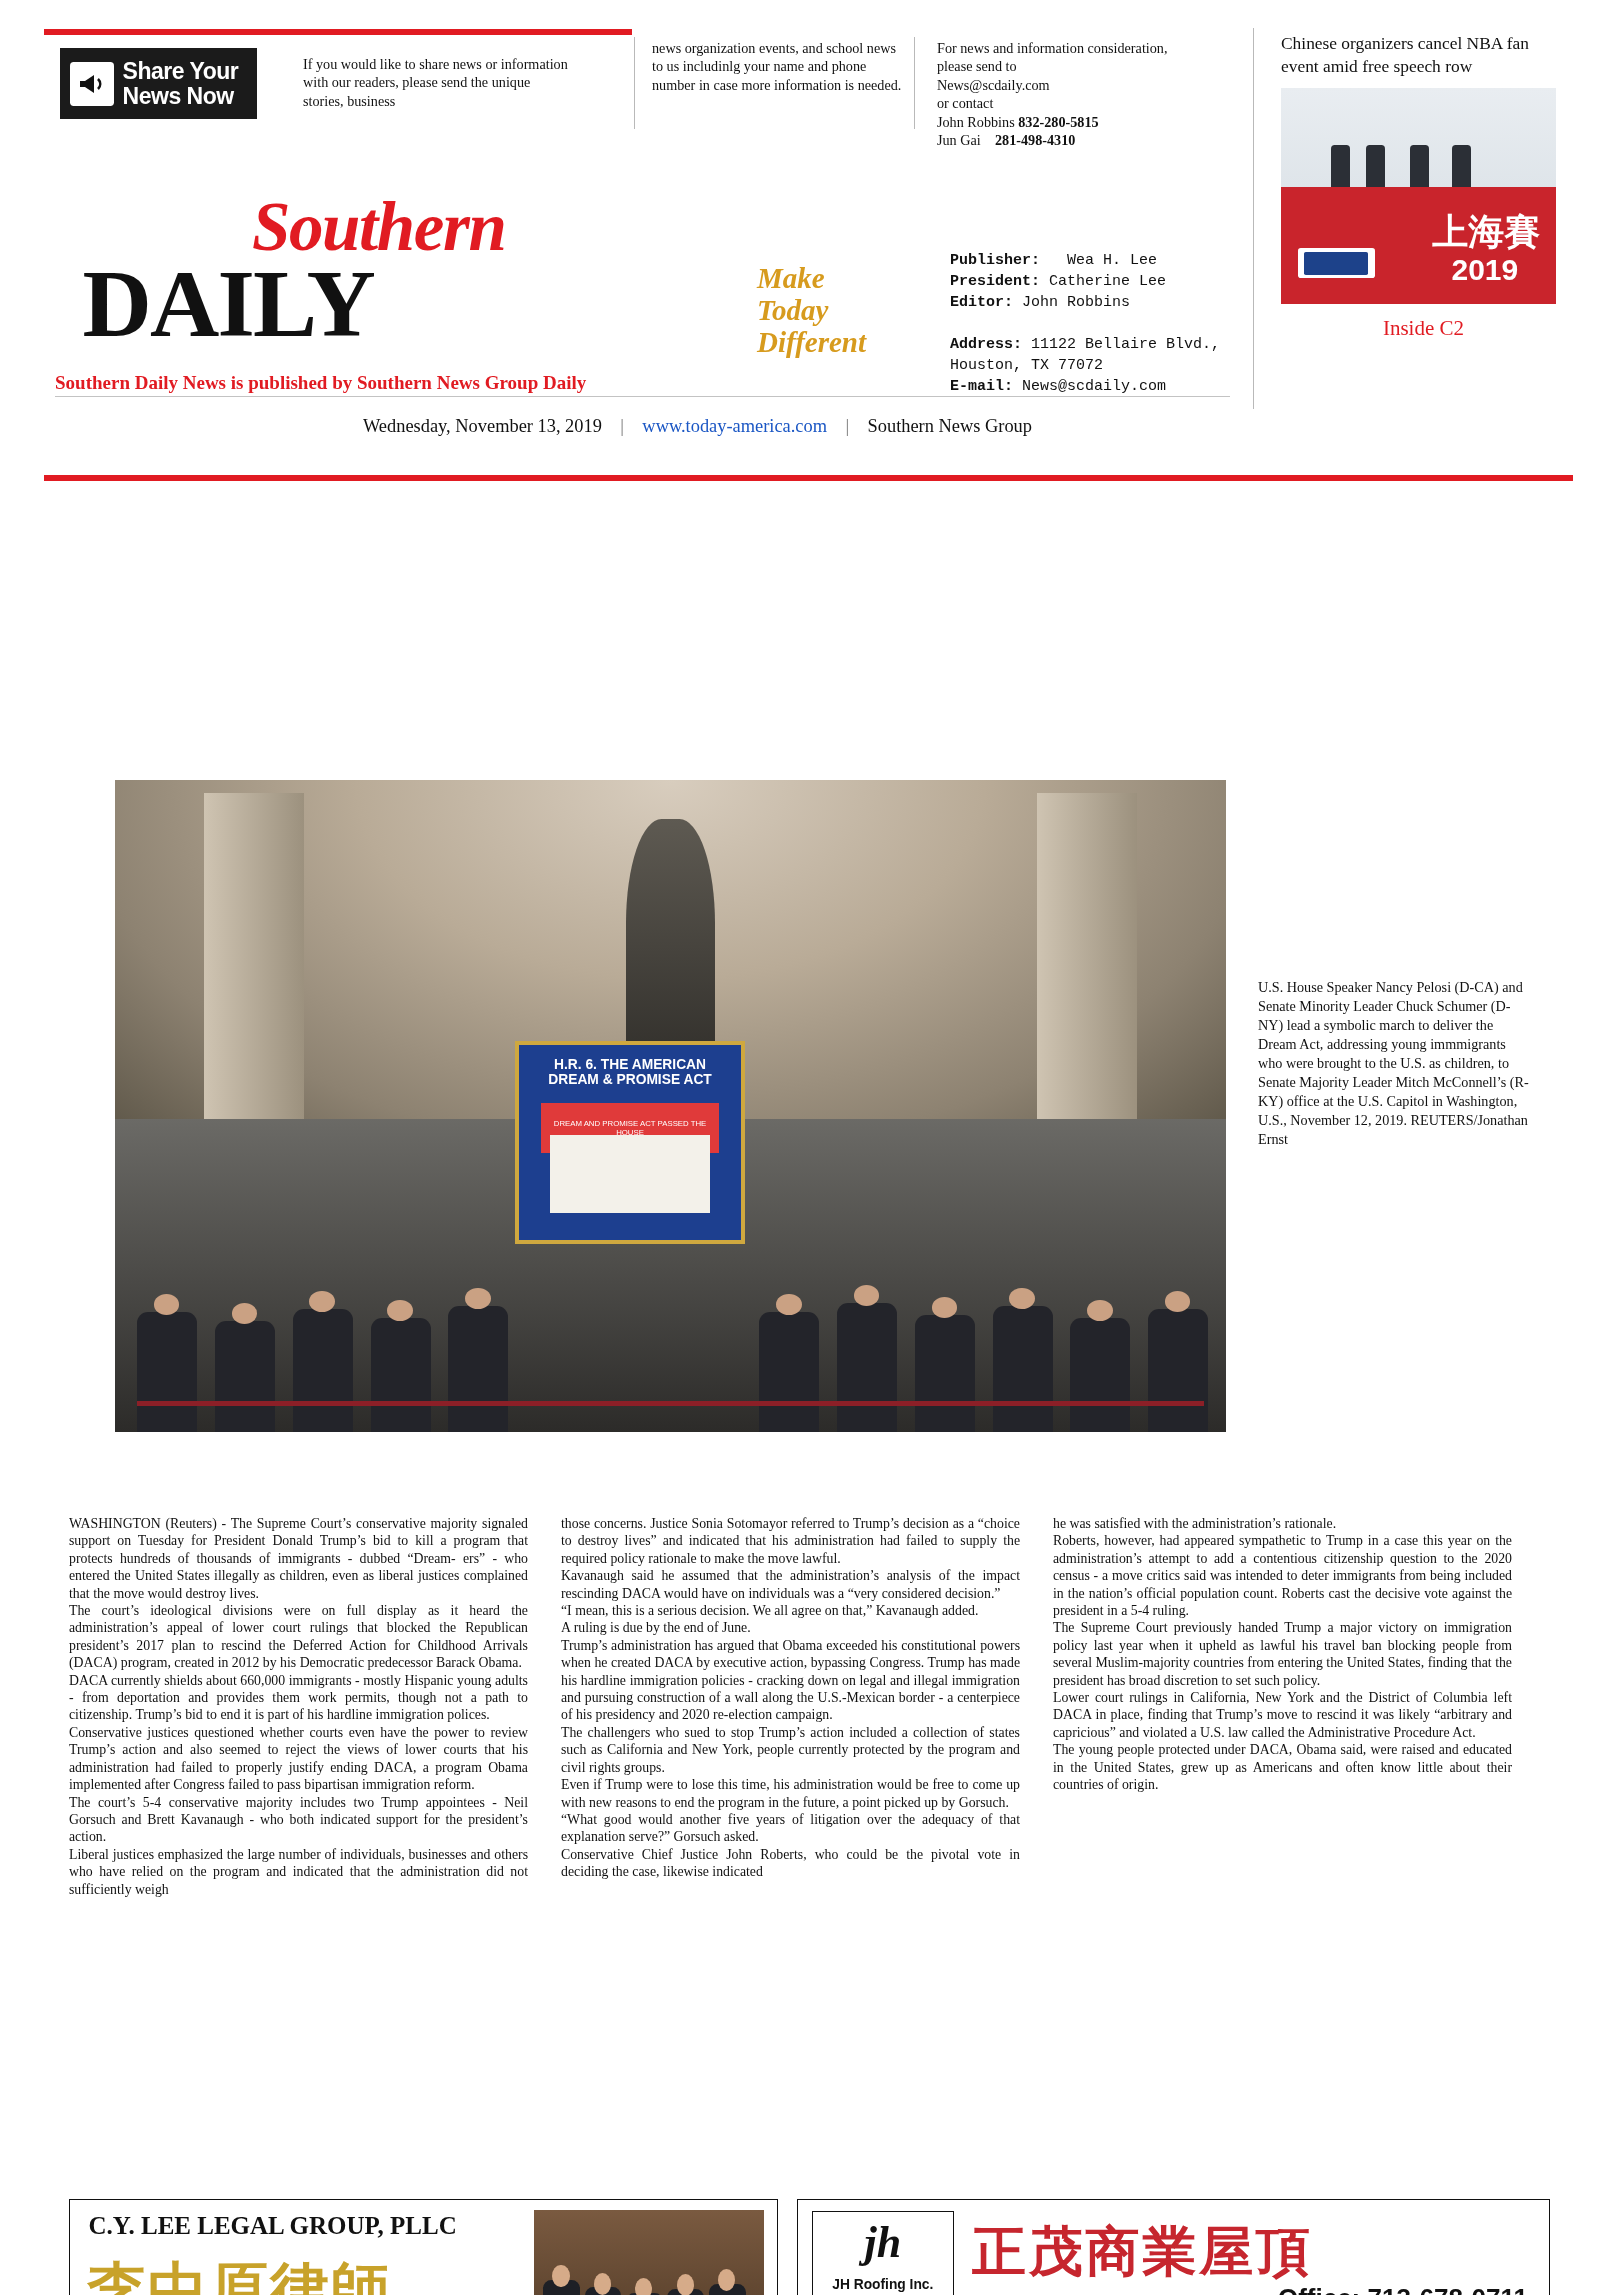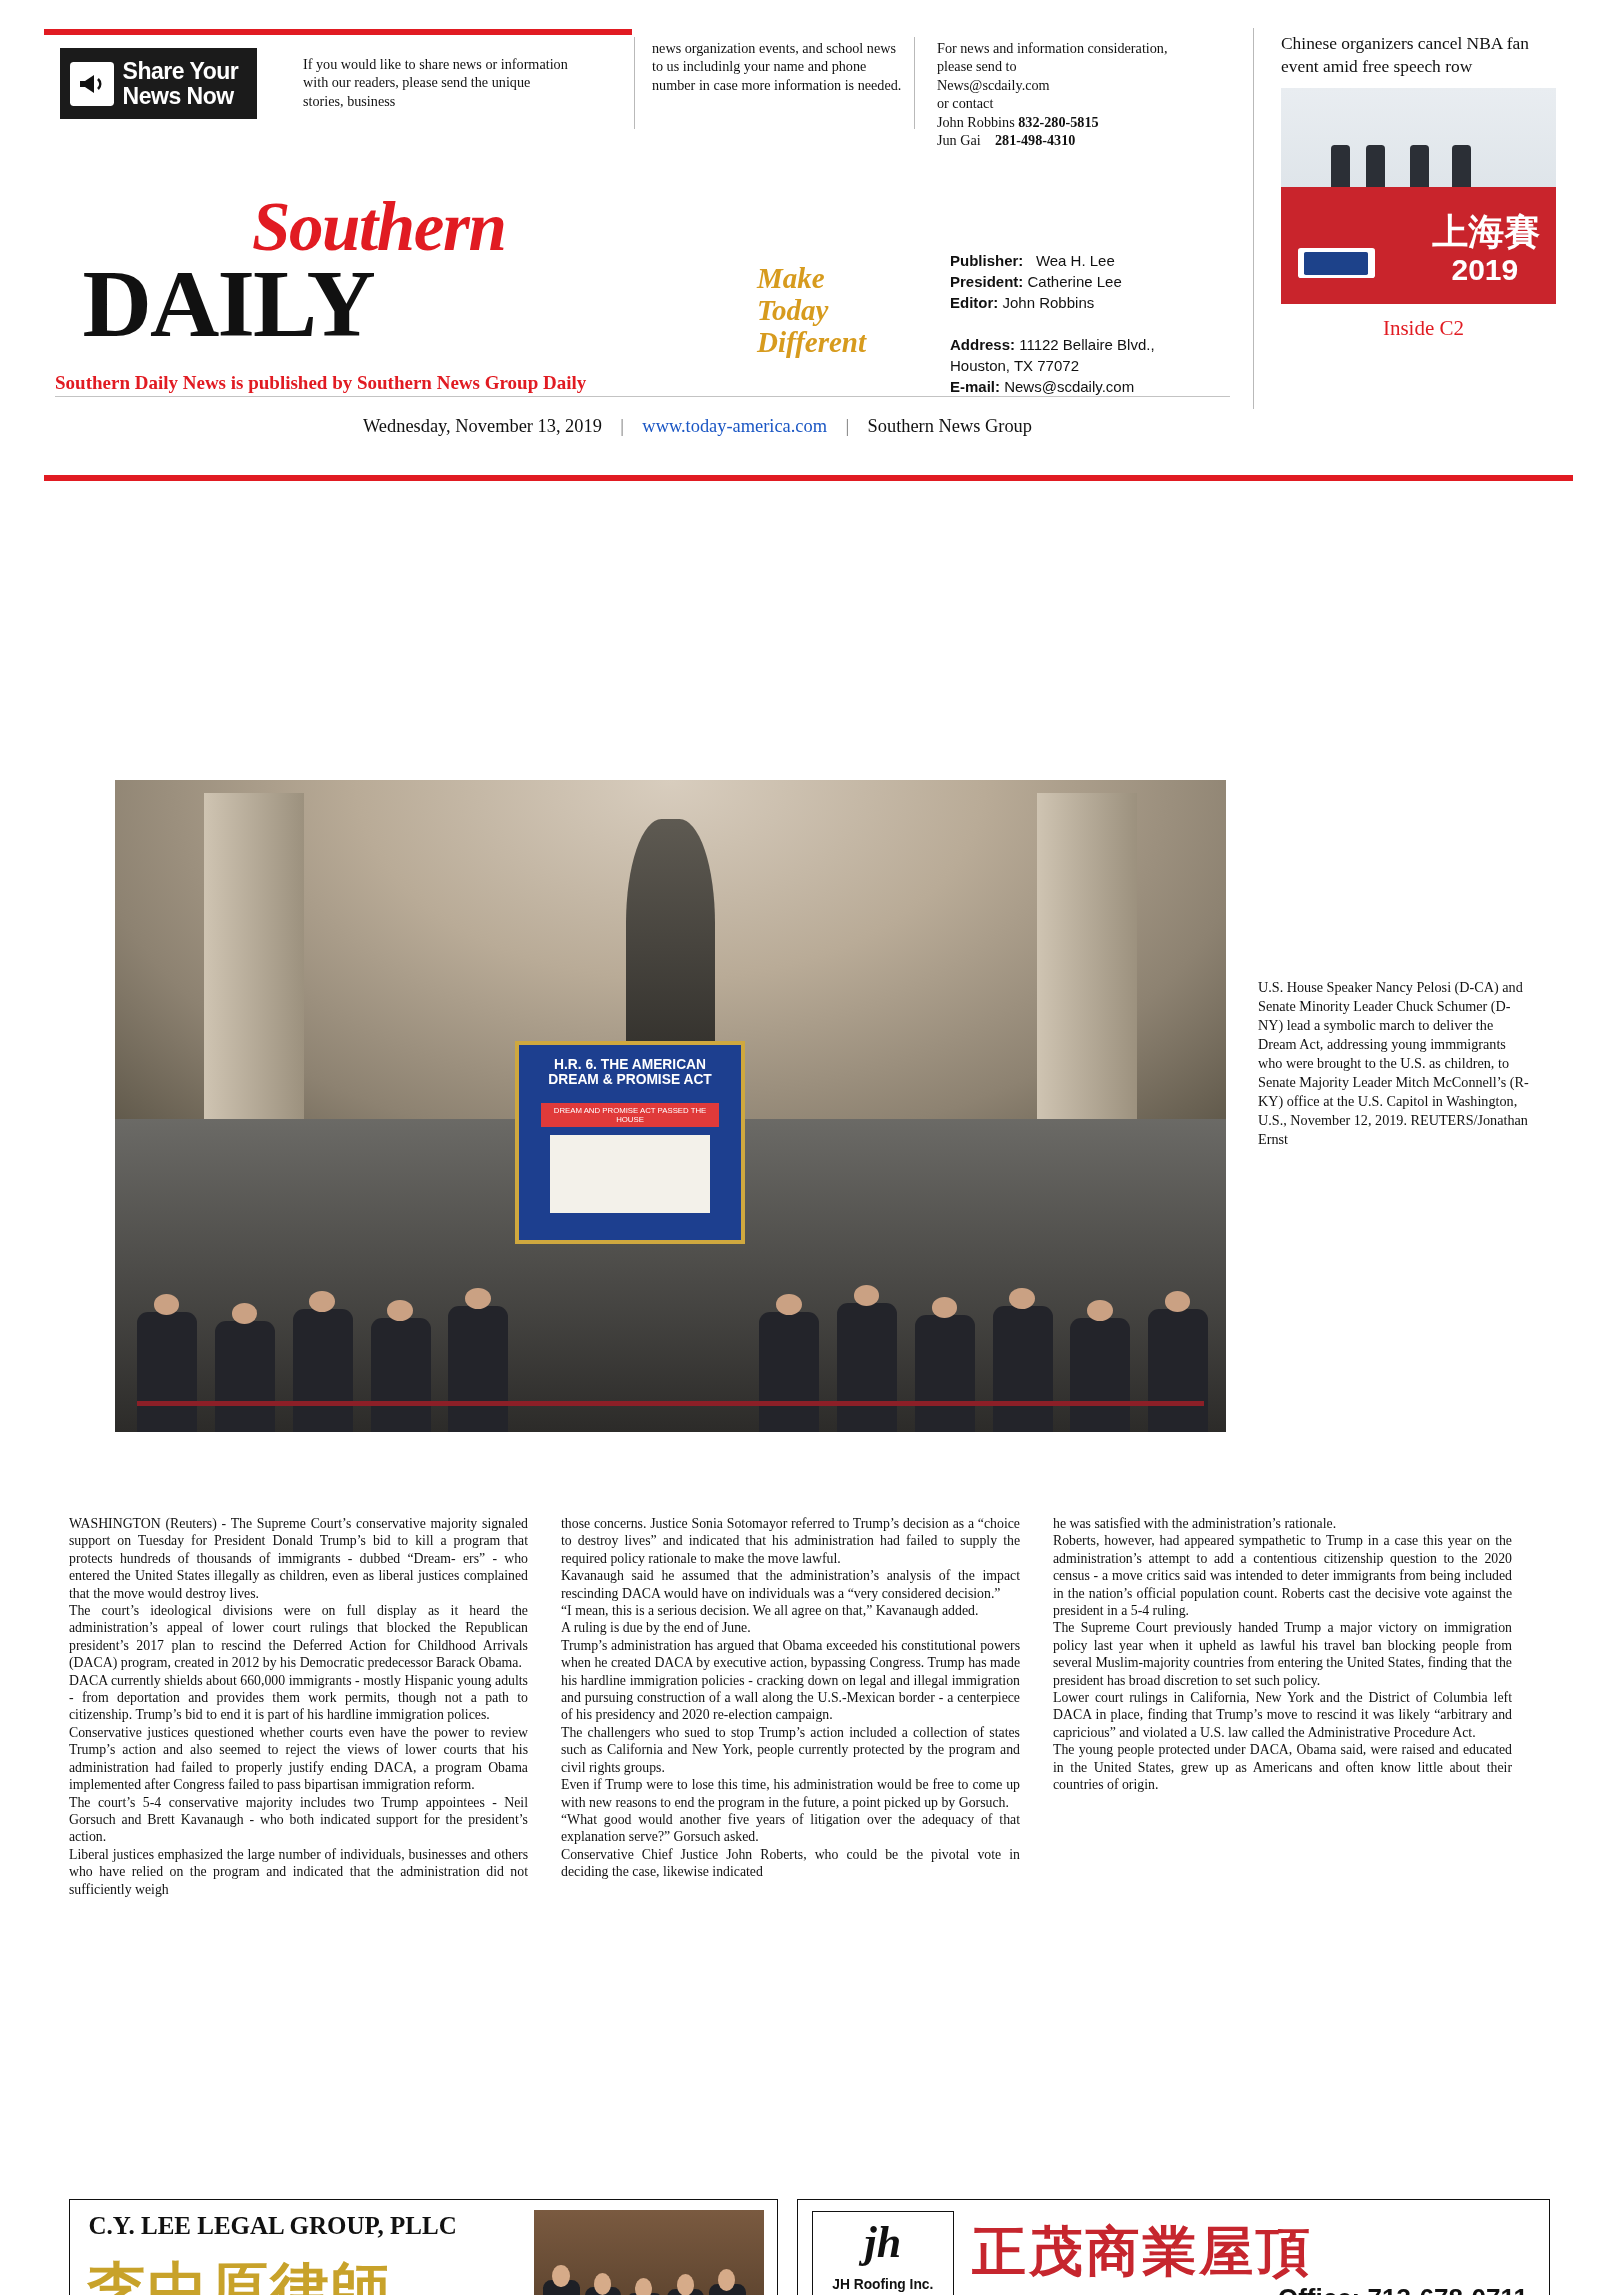--- a/index.html
+++ b/index.html
@@ -27,21 +27,21 @@
   .logo-wrap{position:absolute;left:55px;top:193px;width:780px;height:156px;}
   .logo-southern{position:absolute;left:197px;top:-4.6px;font-family:"Liberation Serif",serif;font-style:italic;font-weight:bold;
     font-size:69px;color:#e11b22;letter-spacing:-1.4px;}
   .logo-daily{position:absolute;left:27.5px;top:55px;font-family:"Liberation Serif",serif;font-weight:bold;font-size:96px;
     letter-spacing:-1.8px;color:#111;}
   .logo-mtd{position:absolute;left:702px;top:69px;font-family:"Liberation Serif",serif;font-style:italic;font-weight:bold;
     font-size:29px;line-height:32px;color:#d79b1e;text-align:left;}
   .pub-line{position:absolute;left:55px;top:372px;width:808px;font-family:"Liberation Serif",serif;font-weight:bold;
     font-size:19px;color:#e11b22;}
 
-  .staff{position:absolute;left:950px;top:250px;width:294px;font-family:Liberation Sans, sans-serif;font-size:15px;line-height:21px;}
+  .staff{position:absolute;left:950px;top:250px;width:294px;font-family:Liberation Mono, monospace;font-size:15px;line-height:21px;}
   .staff b{font-weight:bold;}
 
   .sidebox{position:absolute;left:1281px;top:32px;width:285px;}
   .sidebox-head{font-family:"Liberation Serif",serif;font-size:17.4px;line-height:23px;color:#111;}
   .side-photo{margin-top:10px;width:275px;height:216px;position:relative;overflow:hidden;background:linear-gradient(#dfe4ea,#cfd6de);}
   .side-photo .sky{position:absolute;inset:0;background:linear-gradient(#e9edf1 0%,#dfe5ea 45%,#cdd4db 100%);}
   .side-photo .banner{position:absolute;left:0;top:46%;width:100%;height:54%;background:#c9242c;}
   .side-photo .banner .cn{position:absolute;left:55%;top:18%;color:#fff;font-family:"Liberation Sans",sans-serif;font-weight:bold;font-size:36px;}
   .side-photo .banner .yr{position:absolute;left:62%;top:56%;color:#fff;font-family:"Liberation Sans",sans-serif;font-weight:bold;font-size:30px;}
   .side-photo .nba{position:absolute;left:6%;top:52%;width:28%;height:26%;background:#fff;border-radius:2.8px;}
@@ -69,21 +69,21 @@
   .hero .colR{position:absolute;right:8%;top:2%;width:9%;height:52%;background:linear-gradient(90deg,#cfc4b2,#9c917e);}
   .hero .statue{position:absolute;left:46%;top:6%;width:8%;height:40%;background:linear-gradient(#5e5a52,#2f2d29);border-radius:40% 40% 6% 6%;}
   .hero .floor{position:absolute;left:0;bottom:0;width:100%;height:48%;background:linear-gradient(#6b6a66,#2c2b29);}
   .hero .crowd{position:absolute;left:0;bottom:0;width:100%;height:46%;}
   .hero .person{position:absolute;bottom:0;width:5.4%;height:40%;background:#23242a;border-radius:11px 11px 0 0;}
   .hero .head{position:absolute;width:2.3%;height:7%;background:#caa183;border-radius:50%;}
   .hero .sign{position:absolute;left:36%;top:40%;width:20%;height:30%;background:#1d3f8f;border:4.6px solid #cfa83f;}
   .hero .sign .t1{position:absolute;left:6%;top:6%;width:88%;color:#fff;font-family:"Liberation Sans",sans-serif;font-weight:bold;
     font-size:13.8px;line-height:15.6px;text-align:center;}
   .hero .sign .t2{position:absolute;left:10%;top:30%;width:80%;background:#e03a3a;color:#fff;font-family:"Liberation Sans",sans-serif;
-    font-size:7.8px;text-align:center;padding:3px 0;}
+    font-size:7.8px;text-align:center;padding:16px 0;}
   .hero .sign .paper{position:absolute;left:14%;top:46%;width:72%;height:40%;background:#f3f1ea;}
   .hero .rope{position:absolute;left:2%;bottom:4%;width:96%;height:4.6px;background:#8c1f27;}
 
   .hero-cap{position:absolute;left:1258px;top:978px;width:275px;font-family:"Liberation Serif",serif;font-size:14.2px;line-height:19px;color:#111;}
 
   
   .bodycols{position:absolute;left:69px;top:1515px;width:1460px;display:flex;gap:33px;}
   .bodycol{width:459px;font-family:"Liberation Serif",serif;font-size:13.8px;line-height:17.4px;text-align:justify;color:#111;}
   .bodycol p{margin:0 0 0 0;text-indent:0;}
 

